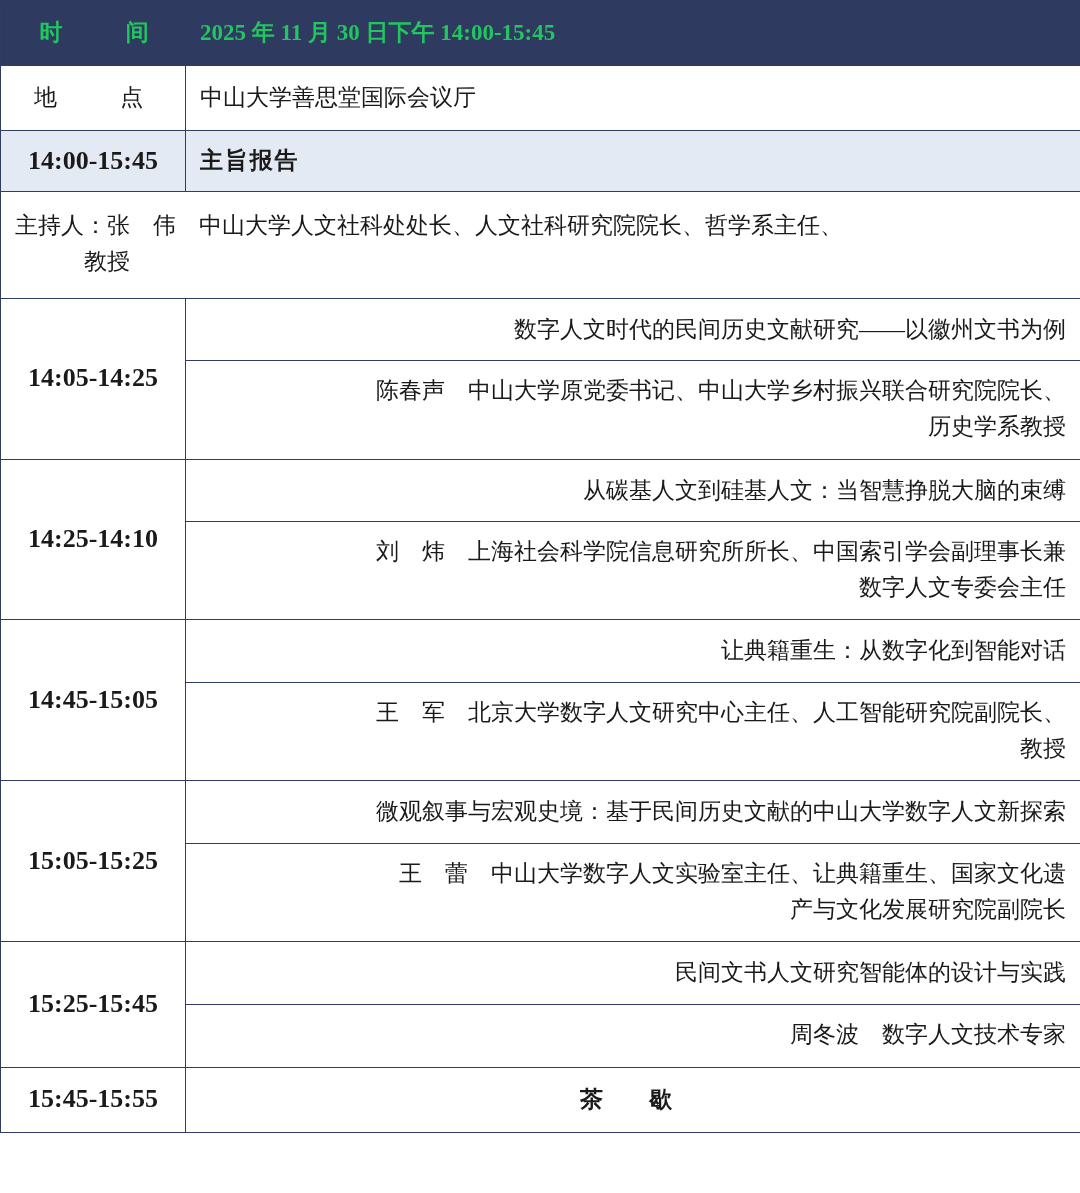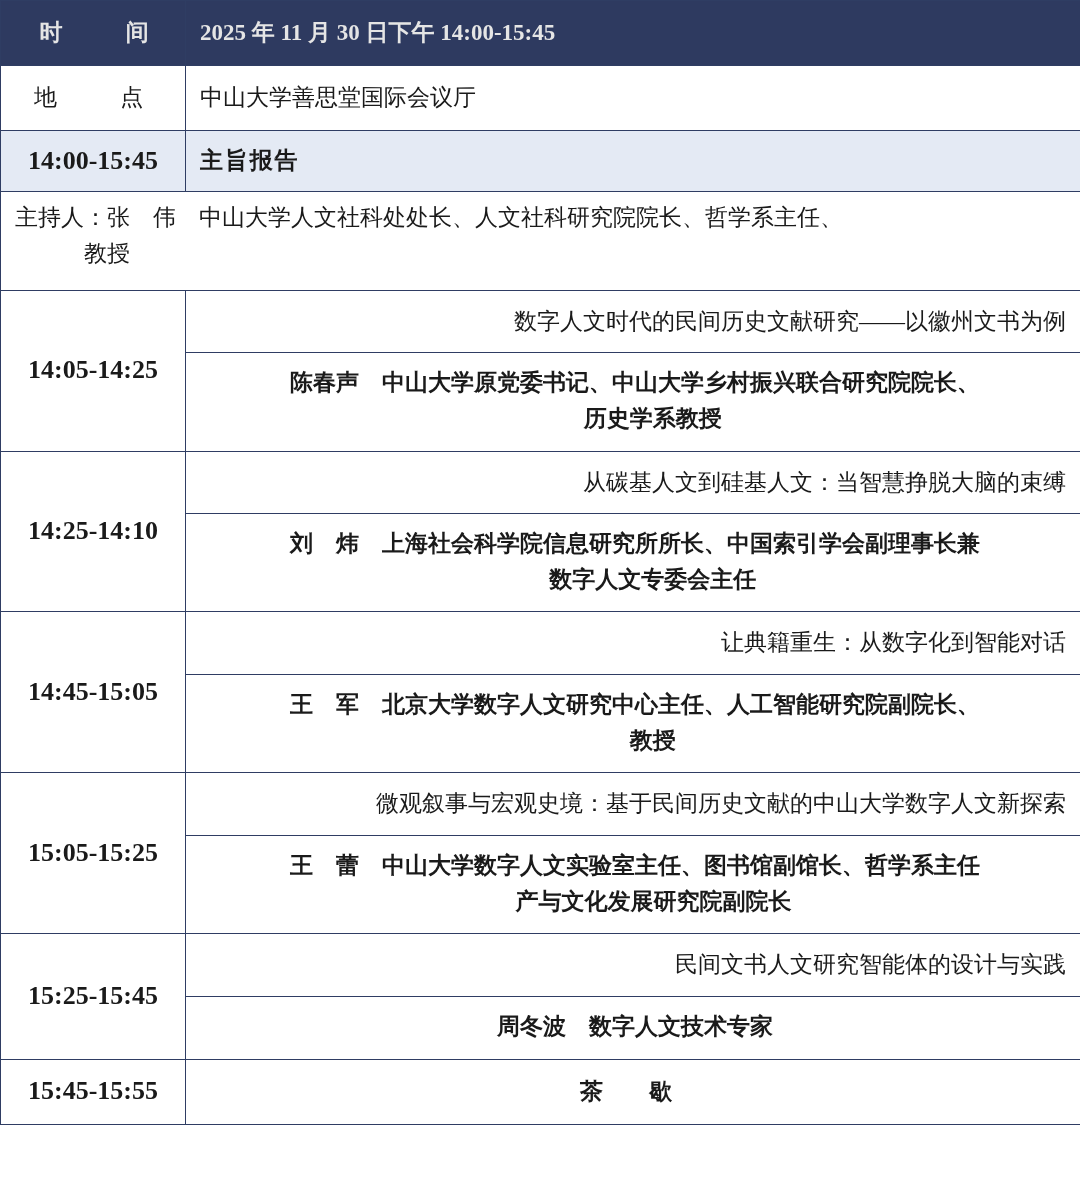--- a/index.html
+++ b/index.html
@@ -23,21 +23,21 @@
     padding: 10px 14px;
     font-size: 23px;
     line-height: 1.55;
   }
   col.time-col { width: 185px; }
   col.body-col { width: 895px; }
 
   
   .row-header td {
     background: #2e3a60;
-    color: #e5e5e5;
+    color: #22c55e;
     font-weight: bold;
     height: 44px;
   }
   .row-header td.label {
     text-align: center;
     letter-spacing: 0.25em;
     padding-left: 22px;
   }
   .row-header td.value {
     font-weight: bold;
@@ -68,41 +68,40 @@
 
   td.time {
     text-align: center;
     font-weight: bold;
     font-size: 26px;
     white-space: nowrap;
   }
 
   td.chair {
     text-align: left;
-    padding: 8px 14px 18px 14px;
+    padding: 16px 14px 18px 14px;
     margin-top: 10px;
   }
   .chair-inner {
     display: block;
     text-indent: 0;
     padding-left: 0;
   }
   .chair-line2 {
     display: block;
     padding-left: 3.0em;
   }
 
   td.talk-title {
     text-align: right;
     padding: 13px 14px 13px 18px;
   }
   td.speaker {
-    text-align: center;
+    text-align: right;
     padding: 12px 14px 14px 18px;
-    font-weight: bold;
   }
   .hang {
     display: block;
   }
   .hang .l2 {
     display: block;
     padding-left: 1.55em;
   }
   .hang .l2-wide {
     display: block;
@@ -189,21 +188,21 @@
       </td>
     </tr>
 
     <tr>
       <td class="time" rowspan="2">15:05-15:25</td>
       <td class="talk-title">微观叙事与宏观史境：基于民间历史文献的中山大学数字人文新探索</td>
     </tr>
     <tr>
       <td class="speaker">
         <span class="hang">
-          <span>王　蕾　中山大学数字人文实验室主任、图书馆副馆长、哲学系主任</span>
+          <span>王　蕾　中山大学数字人文实验室主任、让典籍重生、国家文化遗</span>
           <span class="l2-wide">产与文化发展研究院副院长</span>
         </span>
       </td>
     </tr>
 
     <tr>
       <td class="time" rowspan="2">15:25-15:45</td>
       <td class="talk-title">民间文书人文研究智能体的设计与实践</td>
     </tr>
     <tr>

